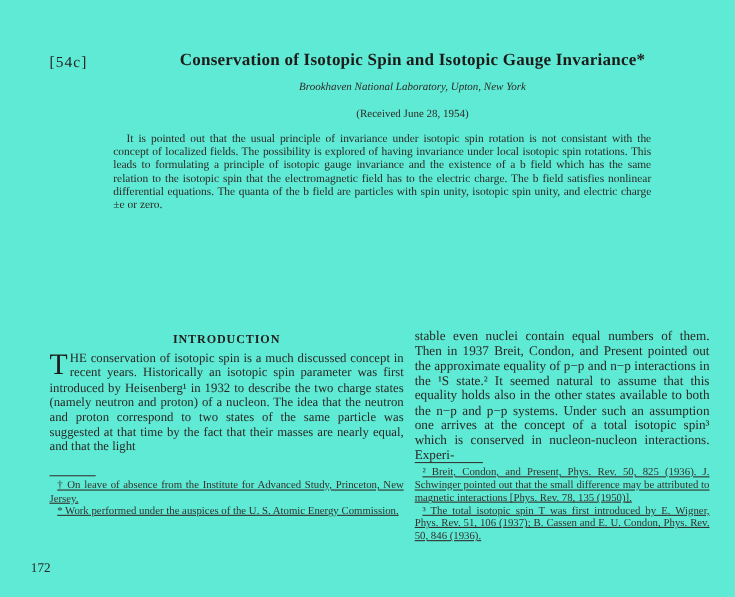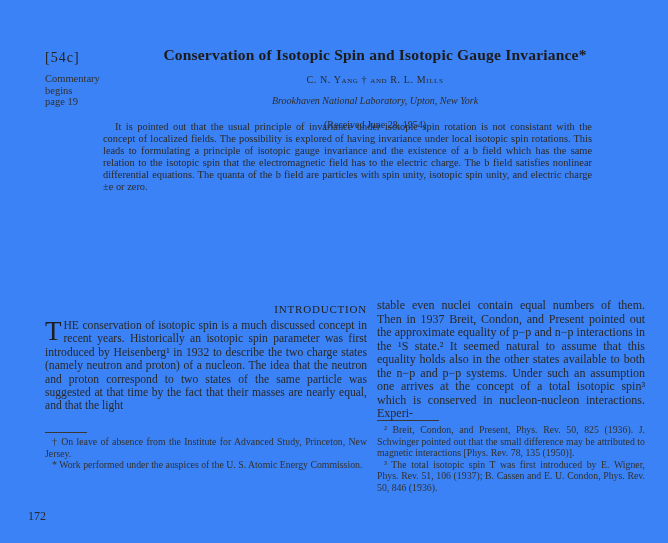--- a/index.html
+++ b/index.html
@@ -4,21 +4,21 @@
 <style>
   html, body { margin: 0; padding: 0; }
   body {
     font-family: "Liberation Serif", "DejaVu Serif", serif;
     background: #d8d8d5;
   }
   .page {
     position: relative;
     width: 668px;
     height: 543px;
-    background: #3b82f6;
+    background: #5eead4;
     color: #2e2c29;
     overflow: hidden;
   }
   .abs { position: absolute; }
 
   
   .ref-tag {
     font-size: 14px;
     letter-spacing: 1px;
     color: #262421;
@@ -63,23 +63,23 @@
     font-size: 10.4px;
     line-height: 11.9px;
     text-align: justify;
     text-indent: 12px;
     color: #2c2a27;
   }
 
   
   .section-heading {
     left: 45px; top: 303px; width: 322px;
-    text-align: right;
+    text-align: center;
     font-size: 11px;
-    font-weight: normal;
+    font-weight: bold;
     letter-spacing: 0.8px;
     color: #232120;
   }
 
   
   .col-left-body {
     left: 45px; top: 319px; width: 322px;
     font-size: 11.6px;
     line-height: 13.4px;
     text-align: justify;
@@ -106,20 +106,21 @@
   .rule-right { left: 377px; top: 420px; width: 62px; }
 
   .footnotes-left  { left: 45px;  top: 436px; width: 322px; }
   .footnotes-right { left: 377px; top: 424px; width: 268px; }
   .footnote {
     font-size: 9.8px;
     line-height: 11.6px;
     text-align: justify;
     text-indent: 7px;
     color: #33312d;
+    text-decoration: underline;
   }
 
   
   .page-number { left: 28px; top: 509px; font-size: 12px; color: #2a2826; }
   .reprint-line { left: 84px; top: 508px; font-size: 13px; color: #262421; white-space: nowrap; }
   .reprint-journal { font-style: italic; }
   .corner-mark {
     display: inline-block;
     width: 7px; height: 9px;
     border-left: 1.5px solid #2a2826;
@@ -129,30 +130,24 @@
     top: 0px;
   }
 </style>
 </head>
 <body>
 
 <div class="page">
 
   <div class="abs" style="left:45px; top:50px;">
     <div class="ref-tag">[54c]</div>
-    <div style="margin-top:7px;">
-      <div class="margin-note-line">Commentary</div>
-      <div class="margin-note-line">begins</div>
-      <div class="margin-note-line">page 19</div>
-    </div>
   </div>
 
   <div class="abs head-block">
     <div class="paper-title">Conservation of Isotopic Spin and Isotopic Gauge Invariance*</div>
-    <div class="authors">C. N. Yang † and R. L. Mills</div>
     <div class="affil">Brookhaven National Laboratory, Upton, New York</div>
     <div class="received">(Received June 28, 1954)</div>
   </div>
 
   <div class="abs abstract">It is pointed out that the usual principle of invariance under isotopic spin rotation is not consistant with the concept of localized fields. The possibility is explored of having invariance under local isotopic spin rotations. This leads to formulating a principle of isotopic gauge invariance and the existence of a b field which has the same relation to the isotopic spin that the electromagnetic field has to the electric charge. The b field satisfies nonlinear differential equations. The quanta of the b field are particles with spin unity, isotopic spin unity, and electric charge ±e or zero.</div>
 
   <div class="abs section-heading">INTRODUCTION</div>
 
   <div class="abs col-left-body">
     <span class="dropcap">T</span><span>HE conservation of isotopic spin is a much discussed concept in recent years. Historically an isotopic spin parameter was first introduced by Heisenberg¹ in 1932 to describe the two charge states (namely neutron and proton) of a nucleon. The idea that the neutron and proton correspond to two states of the same particle was suggested at that time by the fact that their masses are nearly equal, and that the light</span>

